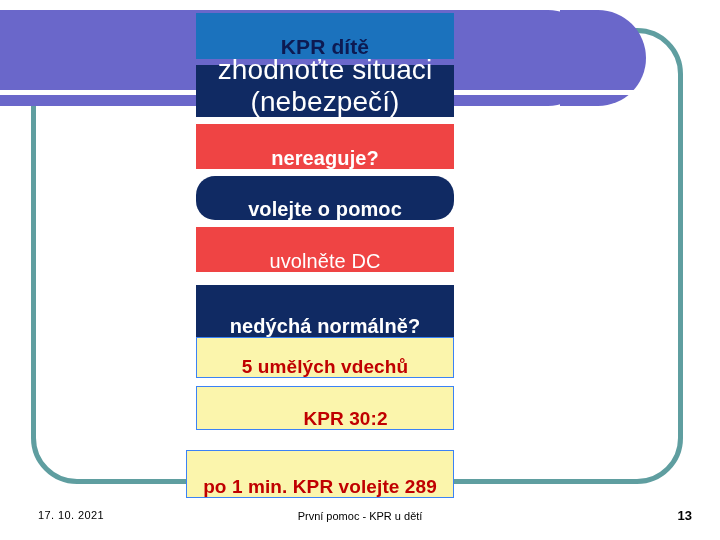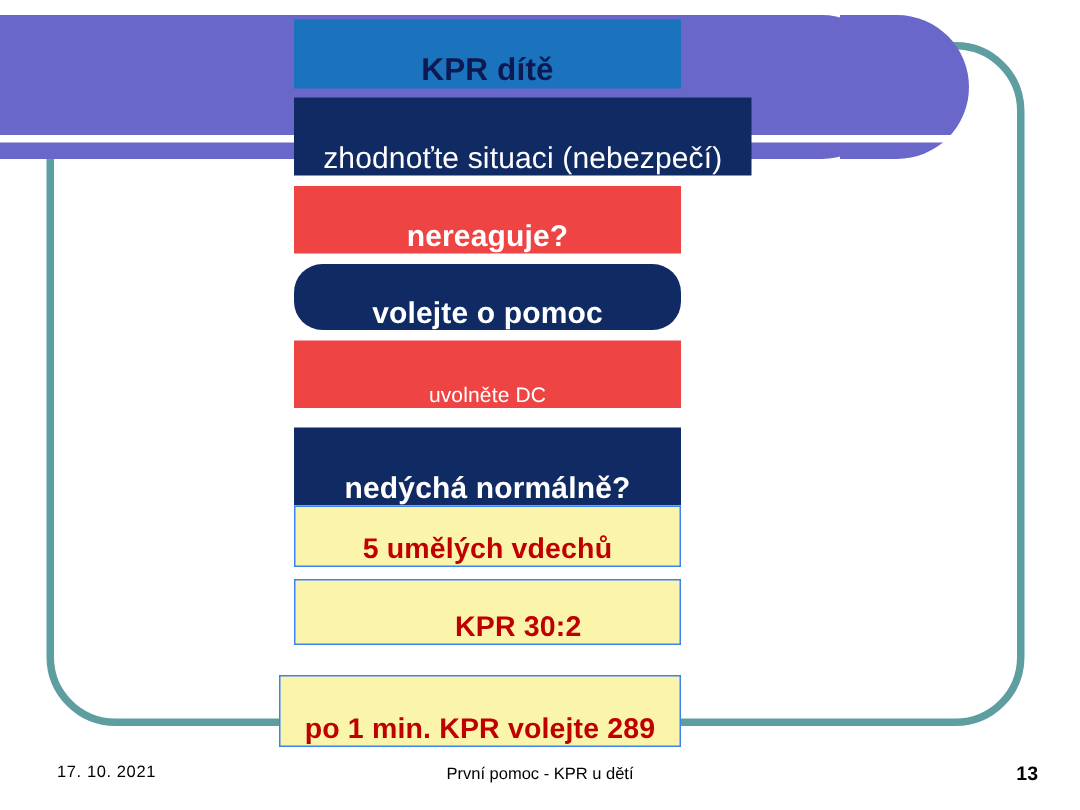--- a/index.html
+++ b/index.html
@@ -128,33 +128,33 @@
   <div class="purple-banner"></div>
   <div class="purple-tail"></div>
   <div class="white-stripe"></div>
 
   <div class="flow">
 
     <div class="box c-midblue-dark-text" style="left:196px; top:13px; width:258px; height:46px; font-size:21px; font-weight:bold;">
       <span class="txt">KPR dítě</span>
     </div>
 
-    <div class="box c-navy" style="left:196px; top:65px; width:305px; height:52px; font-size:20px; font-weight:normal;">
+    <div class="box c-navy" style="left:196px; top:65px; width:258px; height:52px; font-size:28px; font-weight:normal;">
       <span class="txt">zhodnoťte situaci (nebezpečí)</span>
     </div>
 
     <div class="box c-midblue" style="left:196px; top:124px; width:258px; height:45px; font-size:20px; font-weight:bold;">
       <span class="txt">nereaguje?</span>
     </div>
 
     <div class="box c-navy" style="left:196px; top:176px; width:258px; height:44px; font-size:20px; font-weight:bold;border-radius:19px;">
       <span class="txt">volejte o pomoc</span>
     </div>
 
-    <div class="box c-midblue" style="left:196px; top:227px; width:258px; height:45px; font-size:14px; font-weight:normal;">
+    <div class="box c-midblue" style="left:196px; top:227px; width:258px; height:45px; font-size:20px; font-weight:normal;">
       <span class="txt">uvolněte DC</span>
     </div>
 
     <div class="box c-navy" style="left:196px; top:285px; width:258px; height:52px; font-size:20px; font-weight:bold;">
       <span class="txt">nedýchá normálně?</span>
     </div>
 
     <div class="box c-yellow" style="left:196px; top:337px; width:258px; height:41px; font-size:19px; font-weight:bold;">
       <span class="txt">5 umělých vdechů</span>
     </div>

